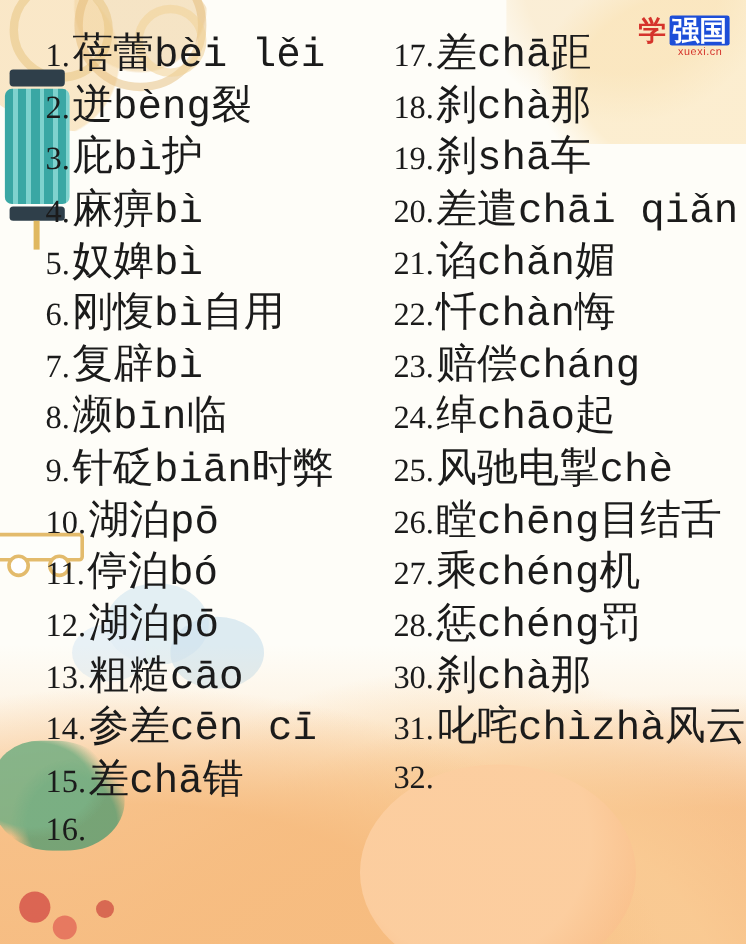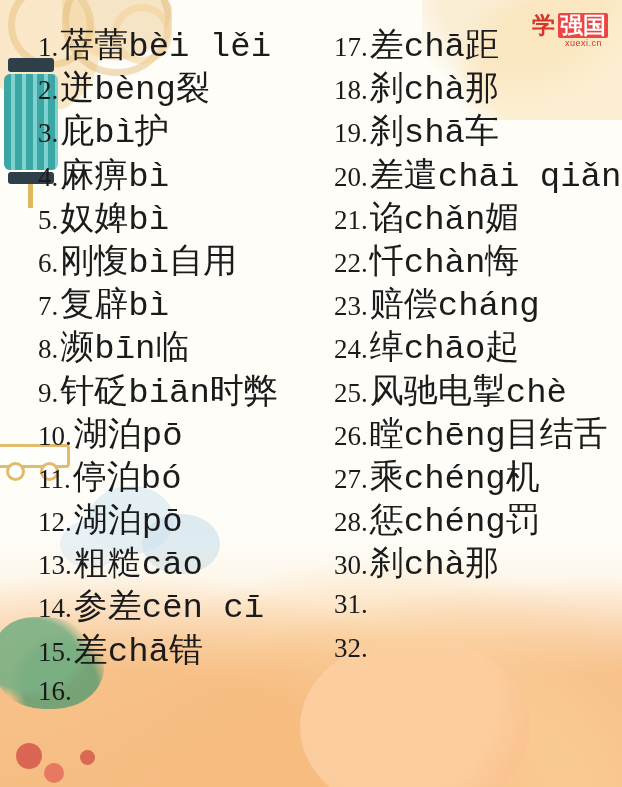--- a/index.html
+++ b/index.html
@@ -182,21 +182,21 @@
     z-index: 5;
   }
   .logo-xue {
     font-family: "Liberation Serif", serif;
     font-size: 23px;
     font-weight: bold;
     color: #d5332b;
     letter-spacing: 0px;
   }
   .logo-box {
-    background: #ef4444;
+    background: #1d4ed8;
     color: #ffffff;
     font-family: "Liberation Serif", serif;
     font-size: 23px;
     font-weight: bold;
     padding: 0 2px;
     border-radius: 2px;
     line-height: 1.12;
   }
   .logo-sub {
     position: absolute;
@@ -404,20 +404,21 @@
       <div class="entry">
           <span class="entry-num">28.</span>
           <span class="entry-text">惩chéng罚</span>
         </div>
       <div class="entry">
           <span class="entry-num">30.</span>
           <span class="entry-text">刹chà那</span>
         </div>
       <div class="entry">
           <span class="entry-num">31.</span>
+          <span class="entry-text">叱咤chìzhà风云</span>
         </div>
       <div class="entry">
           <span class="entry-num">32.</span>
         </div>
     </div>
 
   </div>
 </div>
 
 </body></html>

